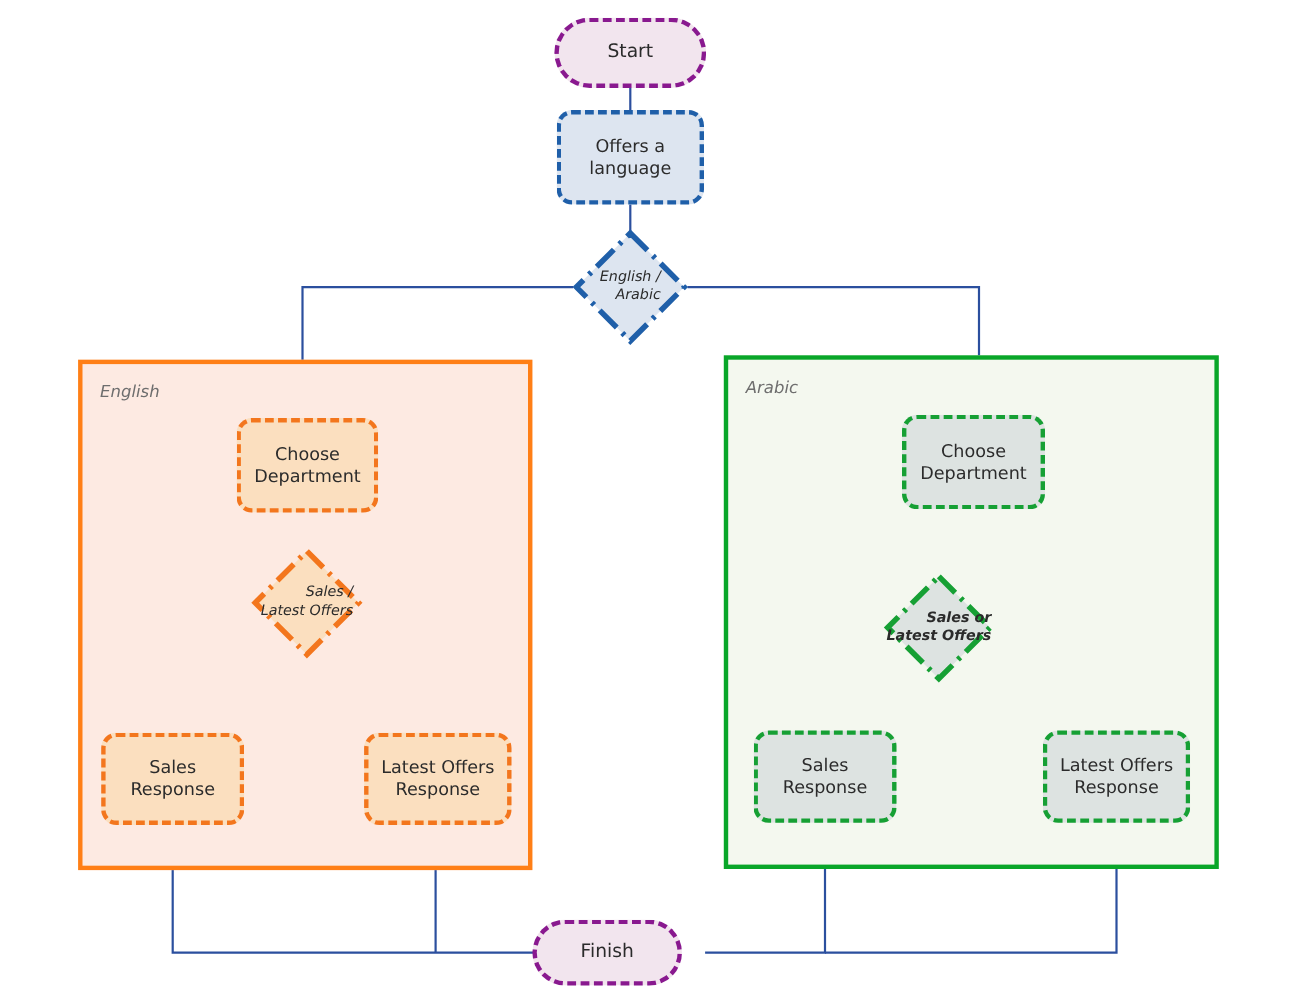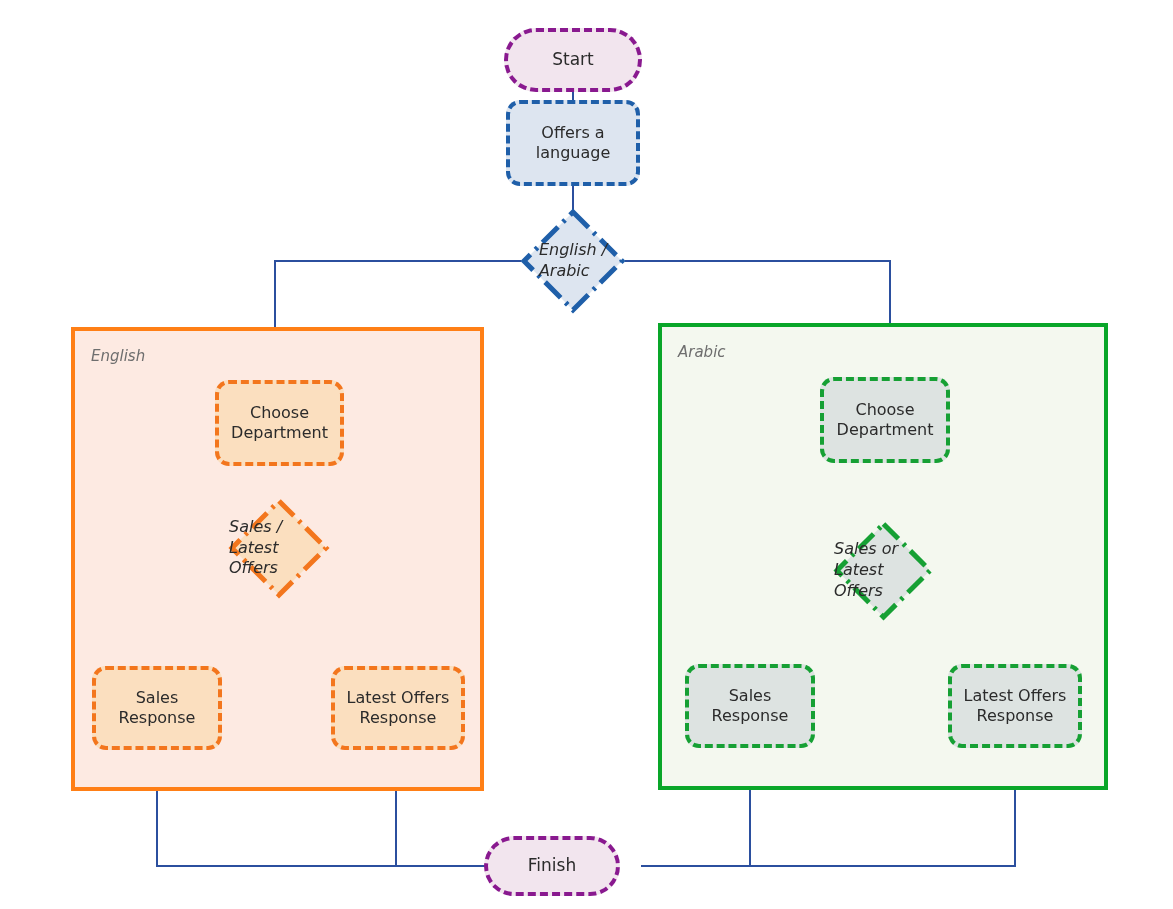--- a/index.html
+++ b/index.html
@@ -122,23 +122,23 @@
   }
   .decision .dlabel {
     position: absolute;
     left: 0;
     top: 0;
     width: 100%;
     height: 100%;
     display: flex;
     align-items: center;
     justify-content: center;
-    text-align: left;
+    text-align: right;
     font-style: italic;
-    font-size: 16px;
+    font-size: 13px;
     color: #2b2b2b;
     line-height: 1.3;
     white-space: pre-line;
     pointer-events: none;
   }
 </style>
 </head>
 <body>
 
 <div id="canvas">
@@ -169,21 +169,21 @@
     </g>
 
     <g fill="none" stroke="#16a034" stroke-width="2">
 
       <path d="M884,463 L884,521"></path>
       <path d="M837,570 L750,570 L750,664"></path>
       <path d="M932,570 L1015,570 L1015,664"></path>
     </g>
   </svg>
 
-  <div class="node terminator" style="left:504px; top:28px; width:138px; height:64px;">Start</div>
+  <div class="node terminator" style="left:504px; top:16px; width:138px; height:64px;">Start</div>
 
   <div class="node proc-blue" style="left:506px; top:100px; width:134px; height:86px;">Offers a
 language</div>
 
   <div class="decision" style="left:521px; top:209px; width:104px; height:104px;">
     <svg width="104" height="104" viewBox="0 0 104 104" xmlns="http://www.w3.org/2000/svg">
       <polygon points="52,3 101,52 52,101 3,52" fill="#dde5f0" stroke="#1f5fa9" stroke-width="5" stroke-dasharray="22 7 3 7"></polygon>
     </svg>
     <div class="dlabel">English /
 Arabic</div>
@@ -210,21 +210,21 @@
   <div class="node proc-orange" style="left:331px; top:666px; width:134px; height:84px;">Latest Offers
 Response</div>
 
   <div class="group group-arabic">
     <div class="group-label">Arabic</div>
   </div>
 
   <div class="node proc-green" style="left:820px; top:377px; width:130px; height:86px;">Choose
 Department</div>
 
-  <div class="decision" style="left:834px; top:521px; width:99px; height:99px;">
+  <div class="decision" style="left:804px; top:521px; width:99px; height:99px;font-weight:bold;">
     <svg width="99" height="99" viewBox="0 0 99 99" xmlns="http://www.w3.org/2000/svg">
       <polygon points="49.5,3 96,49.5 49.5,96 3,49.5" fill="#dde3e1" stroke="#16a034" stroke-width="5" stroke-dasharray="21 7 3 7"></polygon>
     </svg>
     <div class="dlabel">Sales or
 Latest Offers</div>
   </div>
 
   <div class="node proc-green" style="left:685px; top:664px; width:130px; height:84px;">Sales
 Response</div>
 

